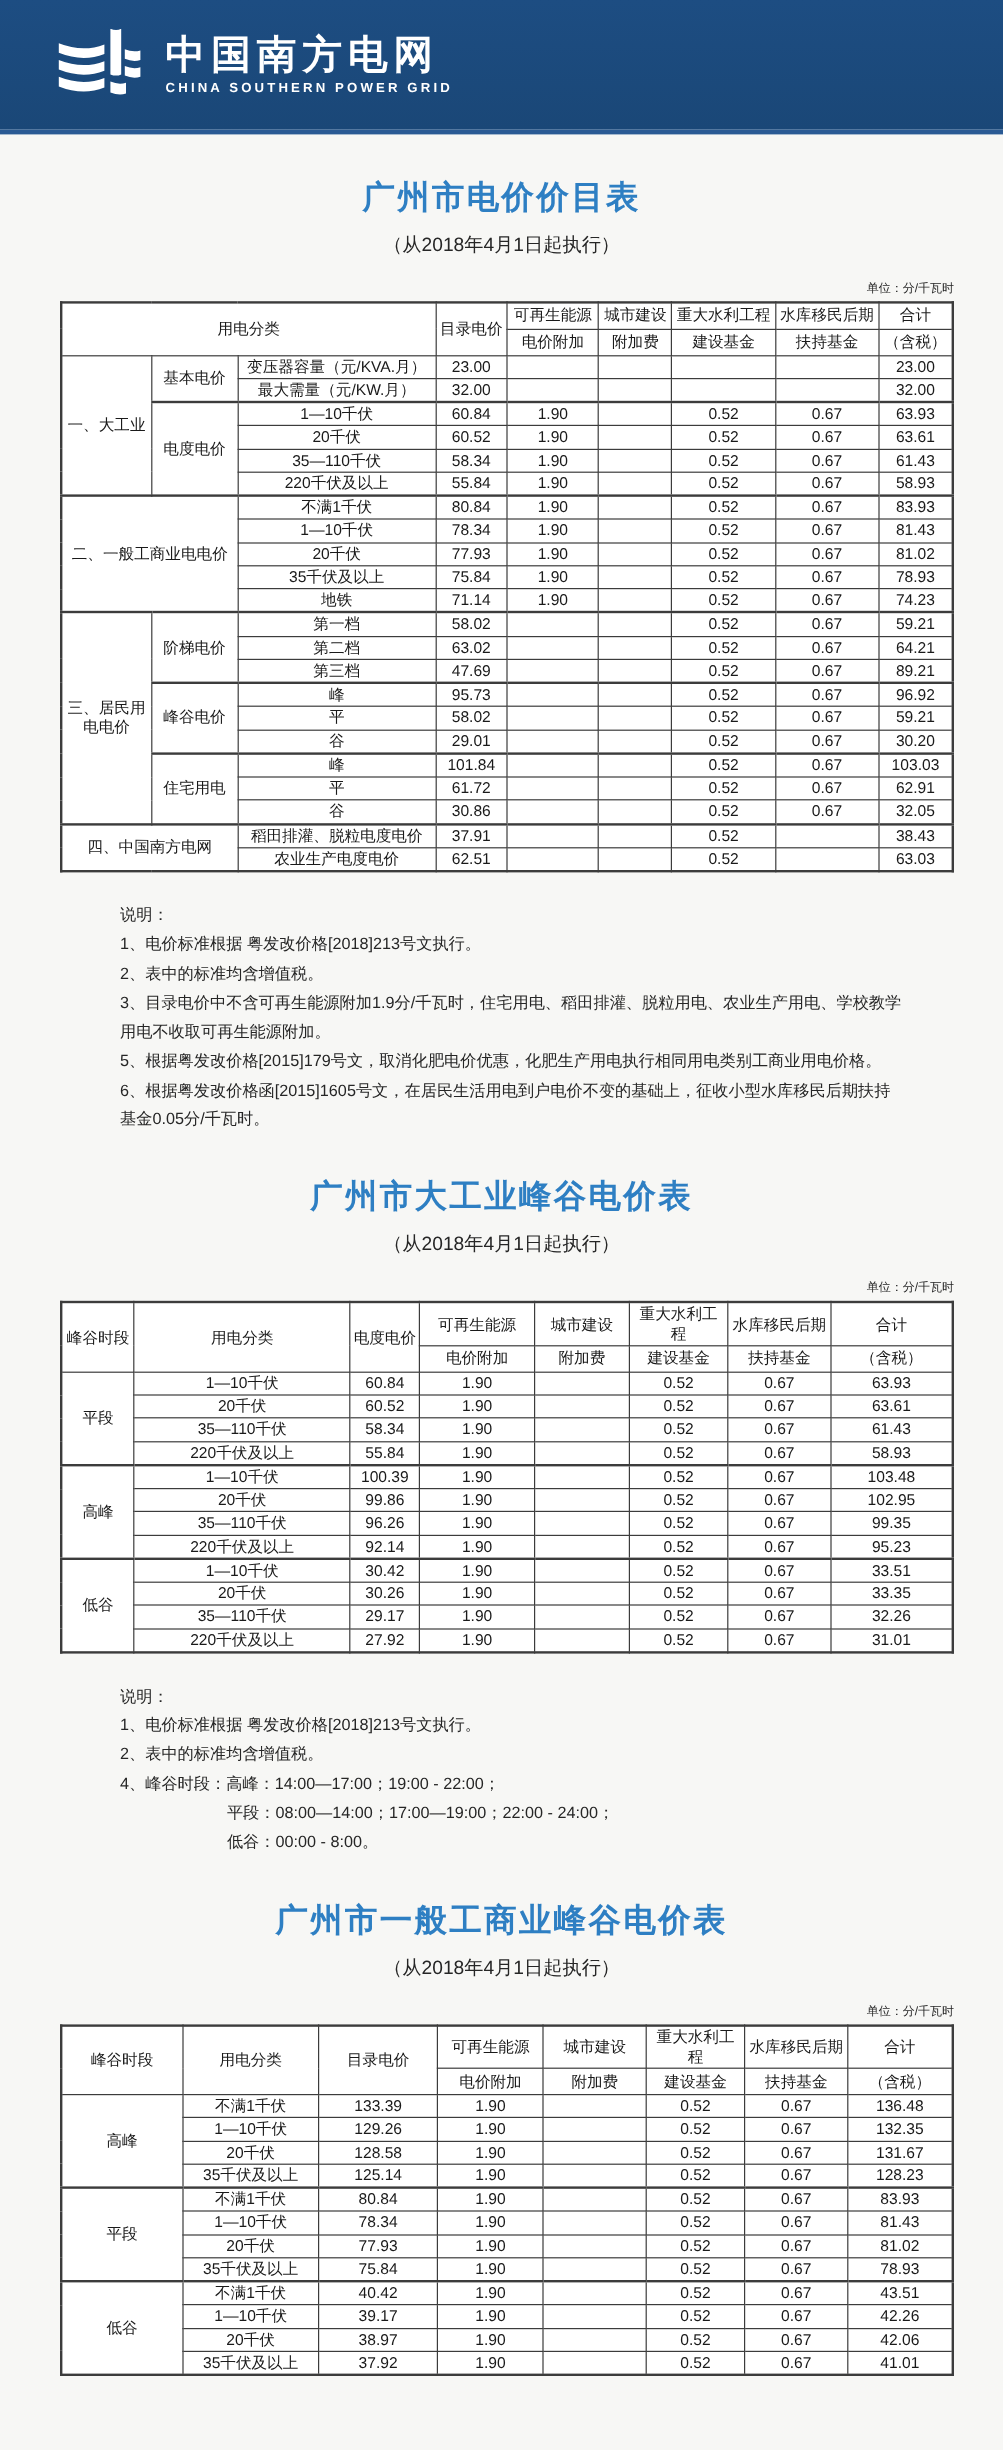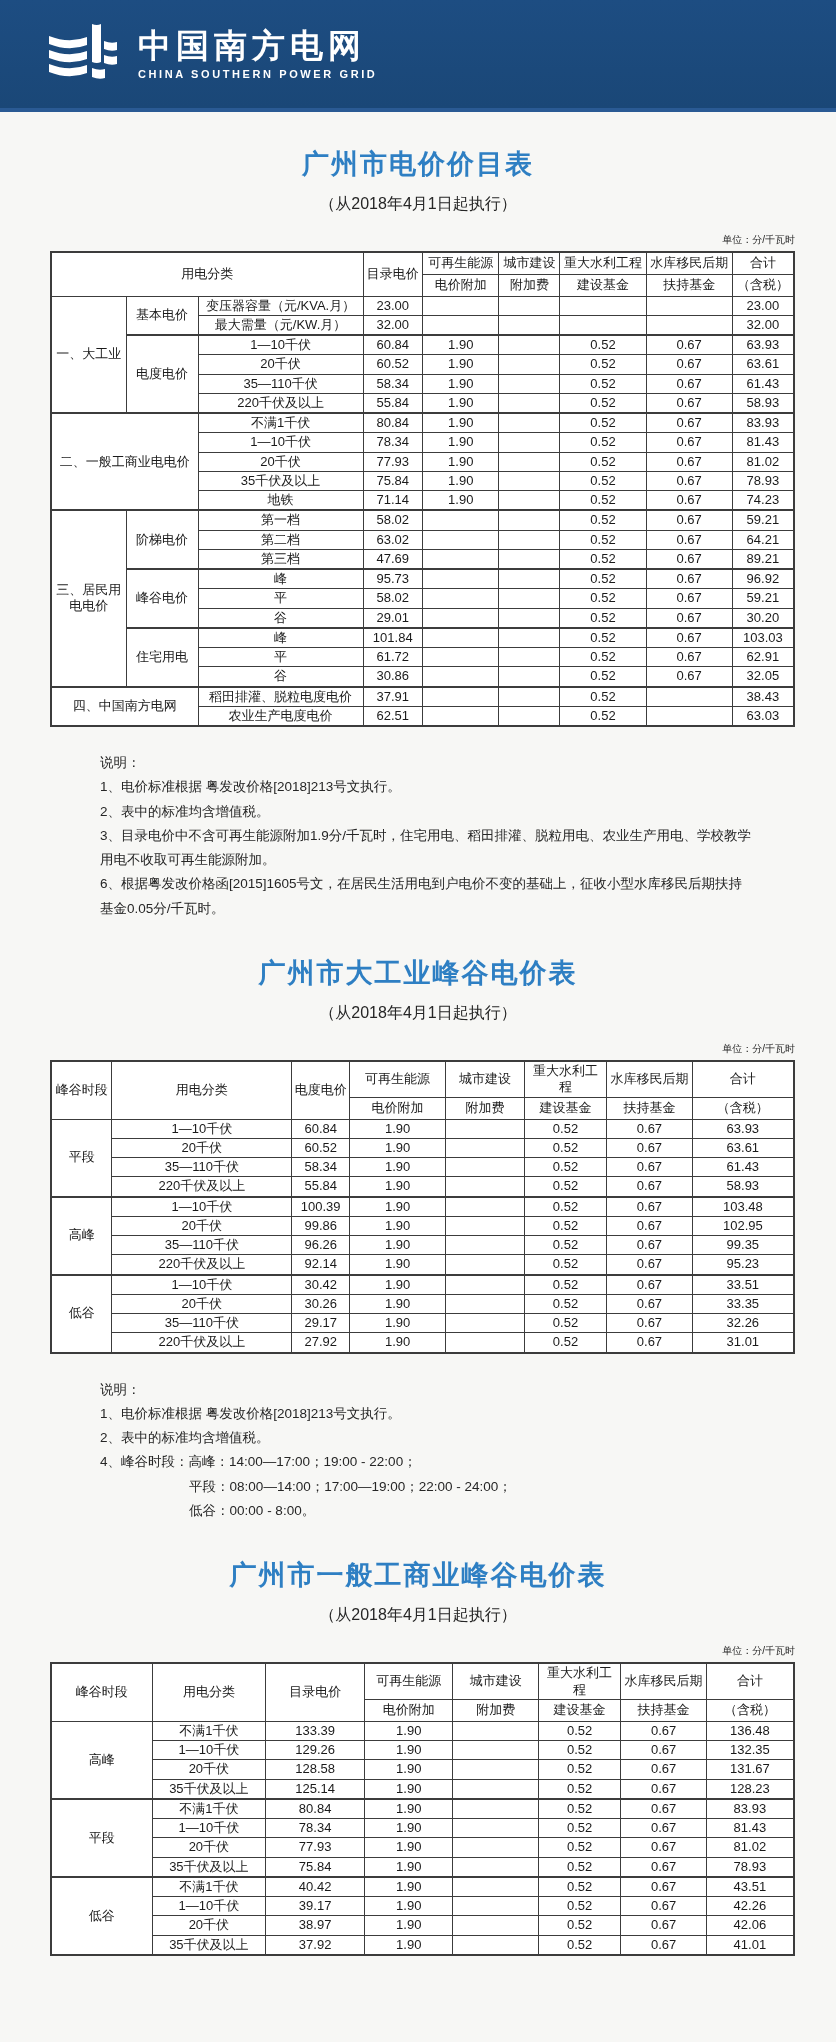--- a/index.html
+++ b/index.html
@@ -315,20 +315,21 @@
             <td>63.03</td>
           </tr>
         </tbody>
       </table>
     <div class="notes">
       <div class="note-line">说明：</div>
       <div>
           <div class="note-line">1、电价标准根据 粤发改价格[2018]213号文执行。</div>
           <div class="note-line">2、表中的标准均含增值税。</div>
           <div class="note-line">3、目录电价中不含可再生能源附加1.9分/千瓦时，住宅用电、稻田排灌、脱粒用电、农业生产用电、学校教学用电不收取可再生能源附加。</div>
+          <div class="note-line">5、根据粤发改价格[2015]179号文，取消化肥电价优惠，化肥生产用电执行相同用电类别工商业用电价格。</div>
           <div class="note-line">6、根据粤发改价格函[2015]1605号文，在居民生活用电到户电价不变的基础上，征收小型水库移民后期扶持基金0.05分/千瓦时。</div>
         </div>
     </div>
   </div>
 </section>
 
 <section class="price-section">
   <h2 class="tbl-title">广州市大工业峰谷电价表</h2>
   <div class="tbl-subtitle">（从2018年4月1日起执行）</div>
   <div class="tbl-wrap">

